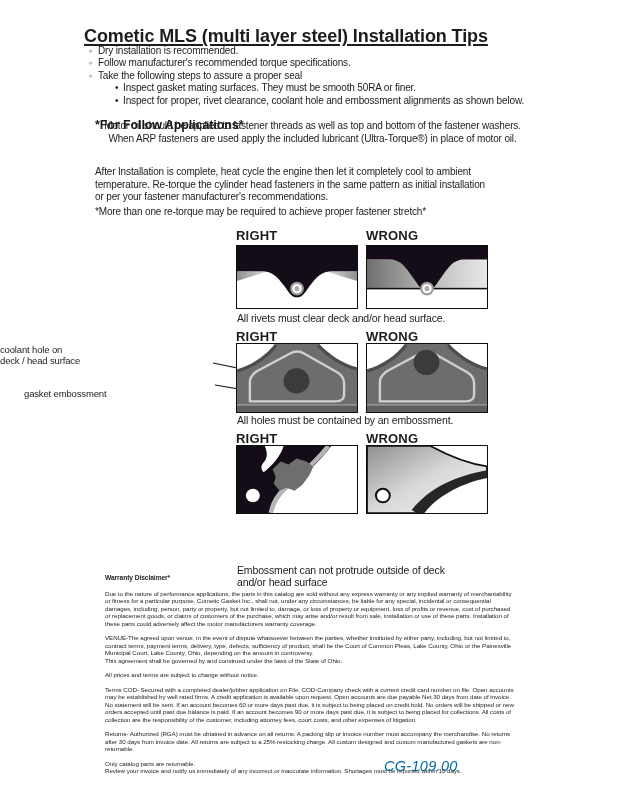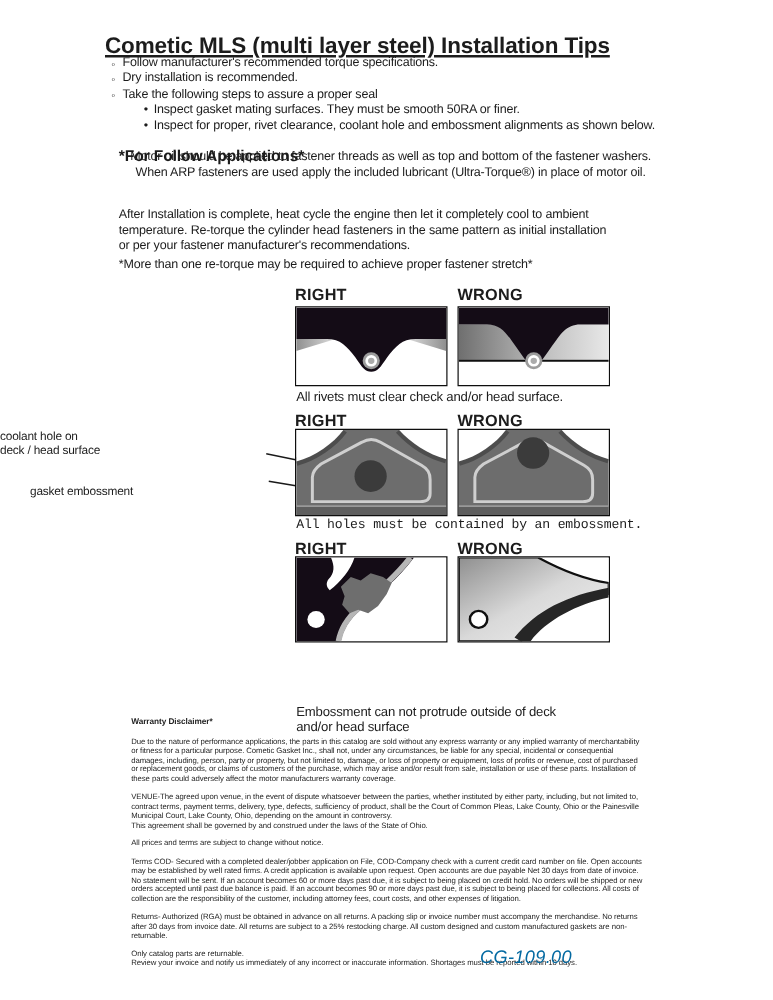--- a/index.html
+++ b/index.html
@@ -38,22 +38,22 @@
   .leader{left:0;top:330px;pointer-events:none;}
 </style>
 </head>
 <body>
 
 <div class="page">
 
   <div class="abs title">Cometic MLS (multi layer steel) Installation Tips</div>
 
   <div class="abs bullets">
+    <div class="b-line"><span class="mk">◦</span><span>Dry installation is recommended.</span></div>
     <div class="b-line"><span class="mk">◦</span><span>Follow manufacturer's recommended torque specifications.</span></div>
-    <div class="b-line"><span class="mk">◦</span><span>Dry installation is recommended.</span></div>
     <div class="b-line"><span class="mk">◦</span><span>Take the following steps to assure a proper seal</span></div>
     <div class="b-line sub"><span class="mk">•</span><span>Inspect gasket mating surfaces.  They must be smooth 50RA or finer.</span></div>
     <div class="b-line sub"><span class="mk">•</span><span>Inspect for proper, rivet clearance, coolant hole and embossment alignments as shown below.</span></div>
   </div>
 
   <div class="abs diesel-h">*For Follow Applications*</div>
   <div class="abs para p1">Motor oil should be applied to fastener threads as well as top and bottom of the fastener washers.
 When ARP fasteners are used apply the included lubricant (Ultra-Torque®) in place of motor oil.</div>
   <div class="abs para note">*More than one re-torque may be required to achieve proper fastener stretch*</div>
   <div class="abs para p2">After Installation is complete, heat cycle the engine then let it completely cool to ambient
@@ -95,21 +95,21 @@
       </defs>
       <rect width="122" height="64" fill="#ffffff"></rect>
       <rect x="0" y="14" width="122" height="29.5" fill="url(#gw2)"></rect>
       <path d="M0,0 H122 V14 H99 C87,14 83,22 75,33 C68,43 66,47 61,47 C56,47 54,43 47,33 C39,22 35,14 23,14 H0 Z" fill="var(--deck-black)"></path>
       <rect x="0" y="43.2" width="122" height="1.6" fill="#101010"></rect>
       <circle cx="61" cy="44" r="7" fill="#9c9c9c"></circle>
       <circle cx="61" cy="44" r="4.8" fill="#ffffff"></circle>
       <circle cx="61" cy="44" r="2.6" fill="#ababab"></circle>
     </svg>
   </div>
-  <div class="abs caption" style="left:237px;top:312px;">All rivets must clear check and/or head surface.</div>
+  <div class="abs caption" style="left:237px;top:312px;">All rivets must clear deck and/or head surface.</div>
 
   <div class="abs fig-label" style="left:236px;top:329px;">RIGHT</div>
   <div class="abs fig-label" style="left:366px;top:329px;">WRONG</div>
 
   <div class="abs ann" style="top:344px;">coolant hole on</div>
   <div class="abs ann" style="top:355px;">deck / head surface</div>
   <div class="abs ann" style="top:388px;padding-left:24px;">gasket embossment</div>
 
   <svg class="abs leader" width="618" height="100">
     <line x1="213" y1="33" x2="291" y2="49" stroke="#1a1a1a" stroke-width="1.1"></line>
@@ -135,21 +135,21 @@
       <path d="M38,0 C30,11 15,22 0,26" stroke="var(--bore-band)" stroke-width="7" fill="none"></path>
       <path d="M0,0 H38 C30,11 15,22 0,26 Z" fill="#ffffff"></path>
       <path d="M83,0 C93,11 106,20 121,24" stroke="var(--bore-band)" stroke-width="7" fill="none"></path>
       <path d="M83,0 H121 V24 C106,20 93,11 83,0 Z" fill="#ffffff"></path>
       <rect y="63" width="121" height="7" fill="#5e5e5e"></rect>
       <rect y="62" width="121" height="1.4" fill="#9a9a9a"></rect>
       <path d="M13,59 V39 C13,34 16,31 20,28 L53,10 C58,7 63,7 68,10 L101,29 C106,32 108,35 108,41 V52 C108,57 105,59 100,59 Z" fill="none" stroke="var(--embossment-line)" stroke-width="2.4"></path>
       <circle cx="60" cy="19" r="13" fill="var(--coolant-hole)"></circle>
     </svg>
   </div>
-  <div class="abs caption" style="left:237px;top:414px;font-family:Liberation Mono, monospace;">All holes must be contained by an embossment.</div>
+  <div class="abs caption" style="left:237px;top:414px;">All holes must be contained by an embossment.</div>
 
   <div class="abs fig-label" style="left:236px;top:431px;">RIGHT</div>
   <div class="abs fig-label" style="left:366px;top:431px;">WRONG</div>
 
   <div class="abs panel r3" style="left:236px;top:445px;">
     <svg viewBox="0 0 121 69" preserveAspectRatio="none">
       <rect width="121" height="69" fill="#ffffff"></rect>
       <path d="M0,0 H95 C83,17 66,31 52,43 C43,51 38,59 36,69 H0 Z" fill="var(--deck-black)"></path>
       <path d="M92,0 C80,16 64,30 50,42 C41,50 36,58 34,69" stroke="var(--highlight-gray)" stroke-width="4.5" fill="none"></path>
       <path d="M28,0 C31,7 31,13 26,18 C24,21 24,24 27,27 C36,20 44,10 47,0 Z" fill="#ffffff"></path>

